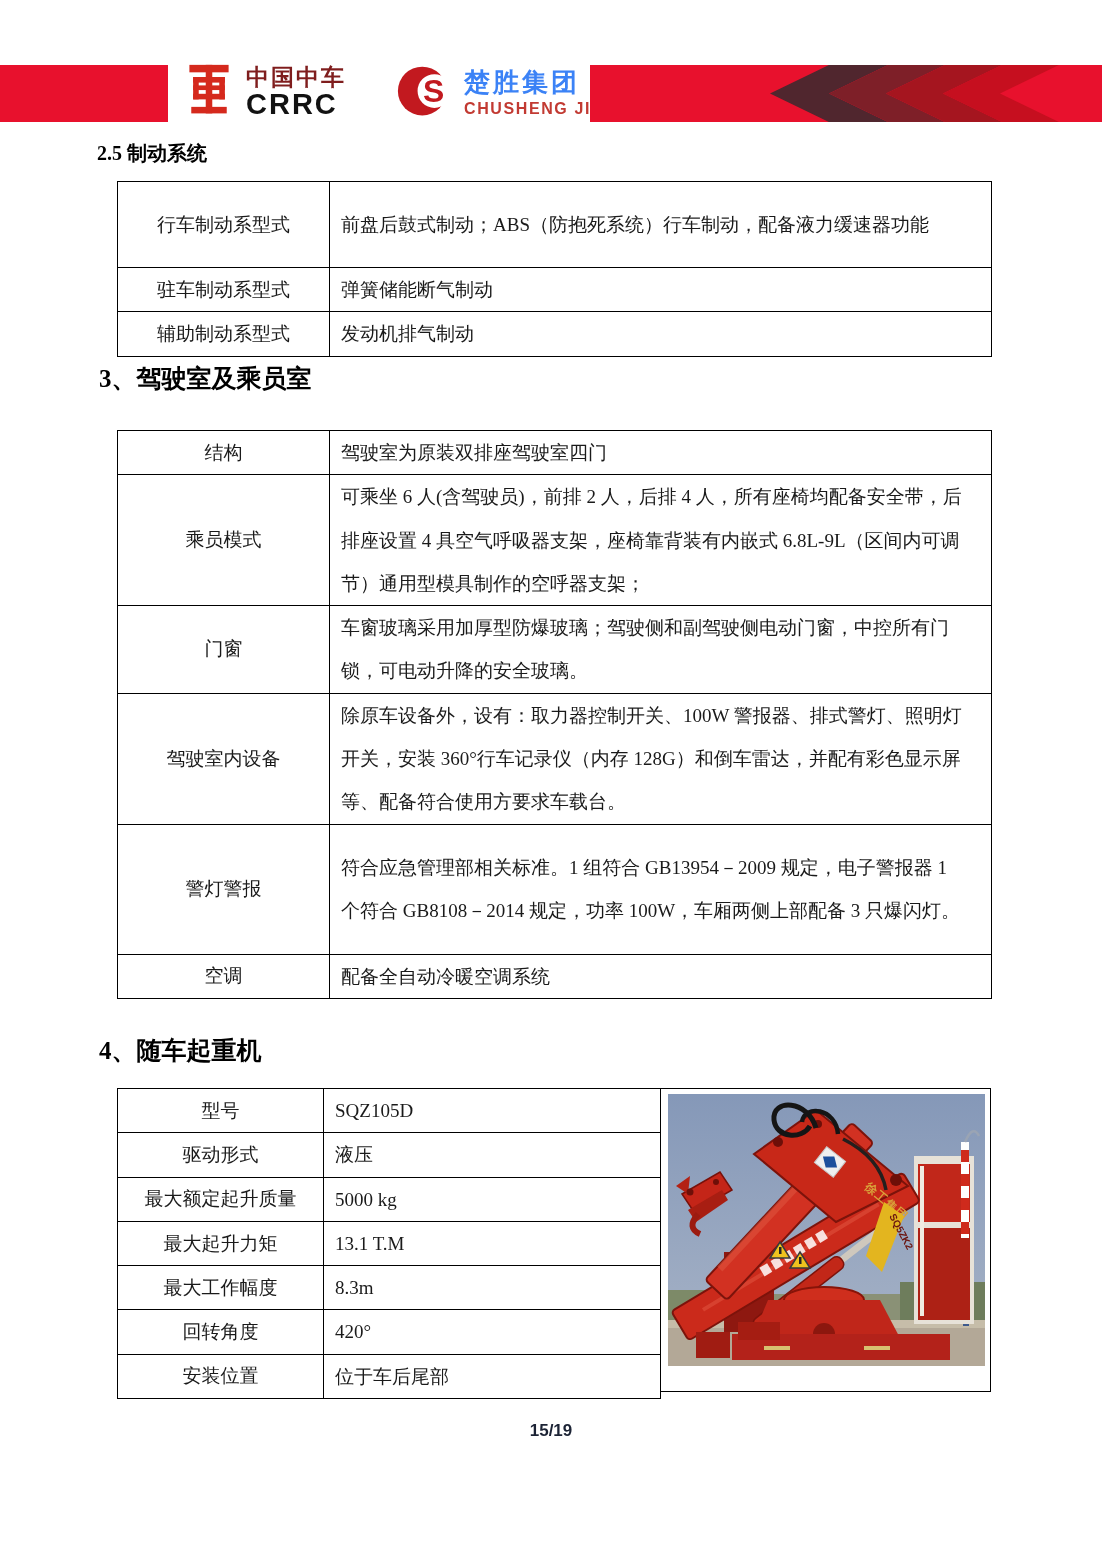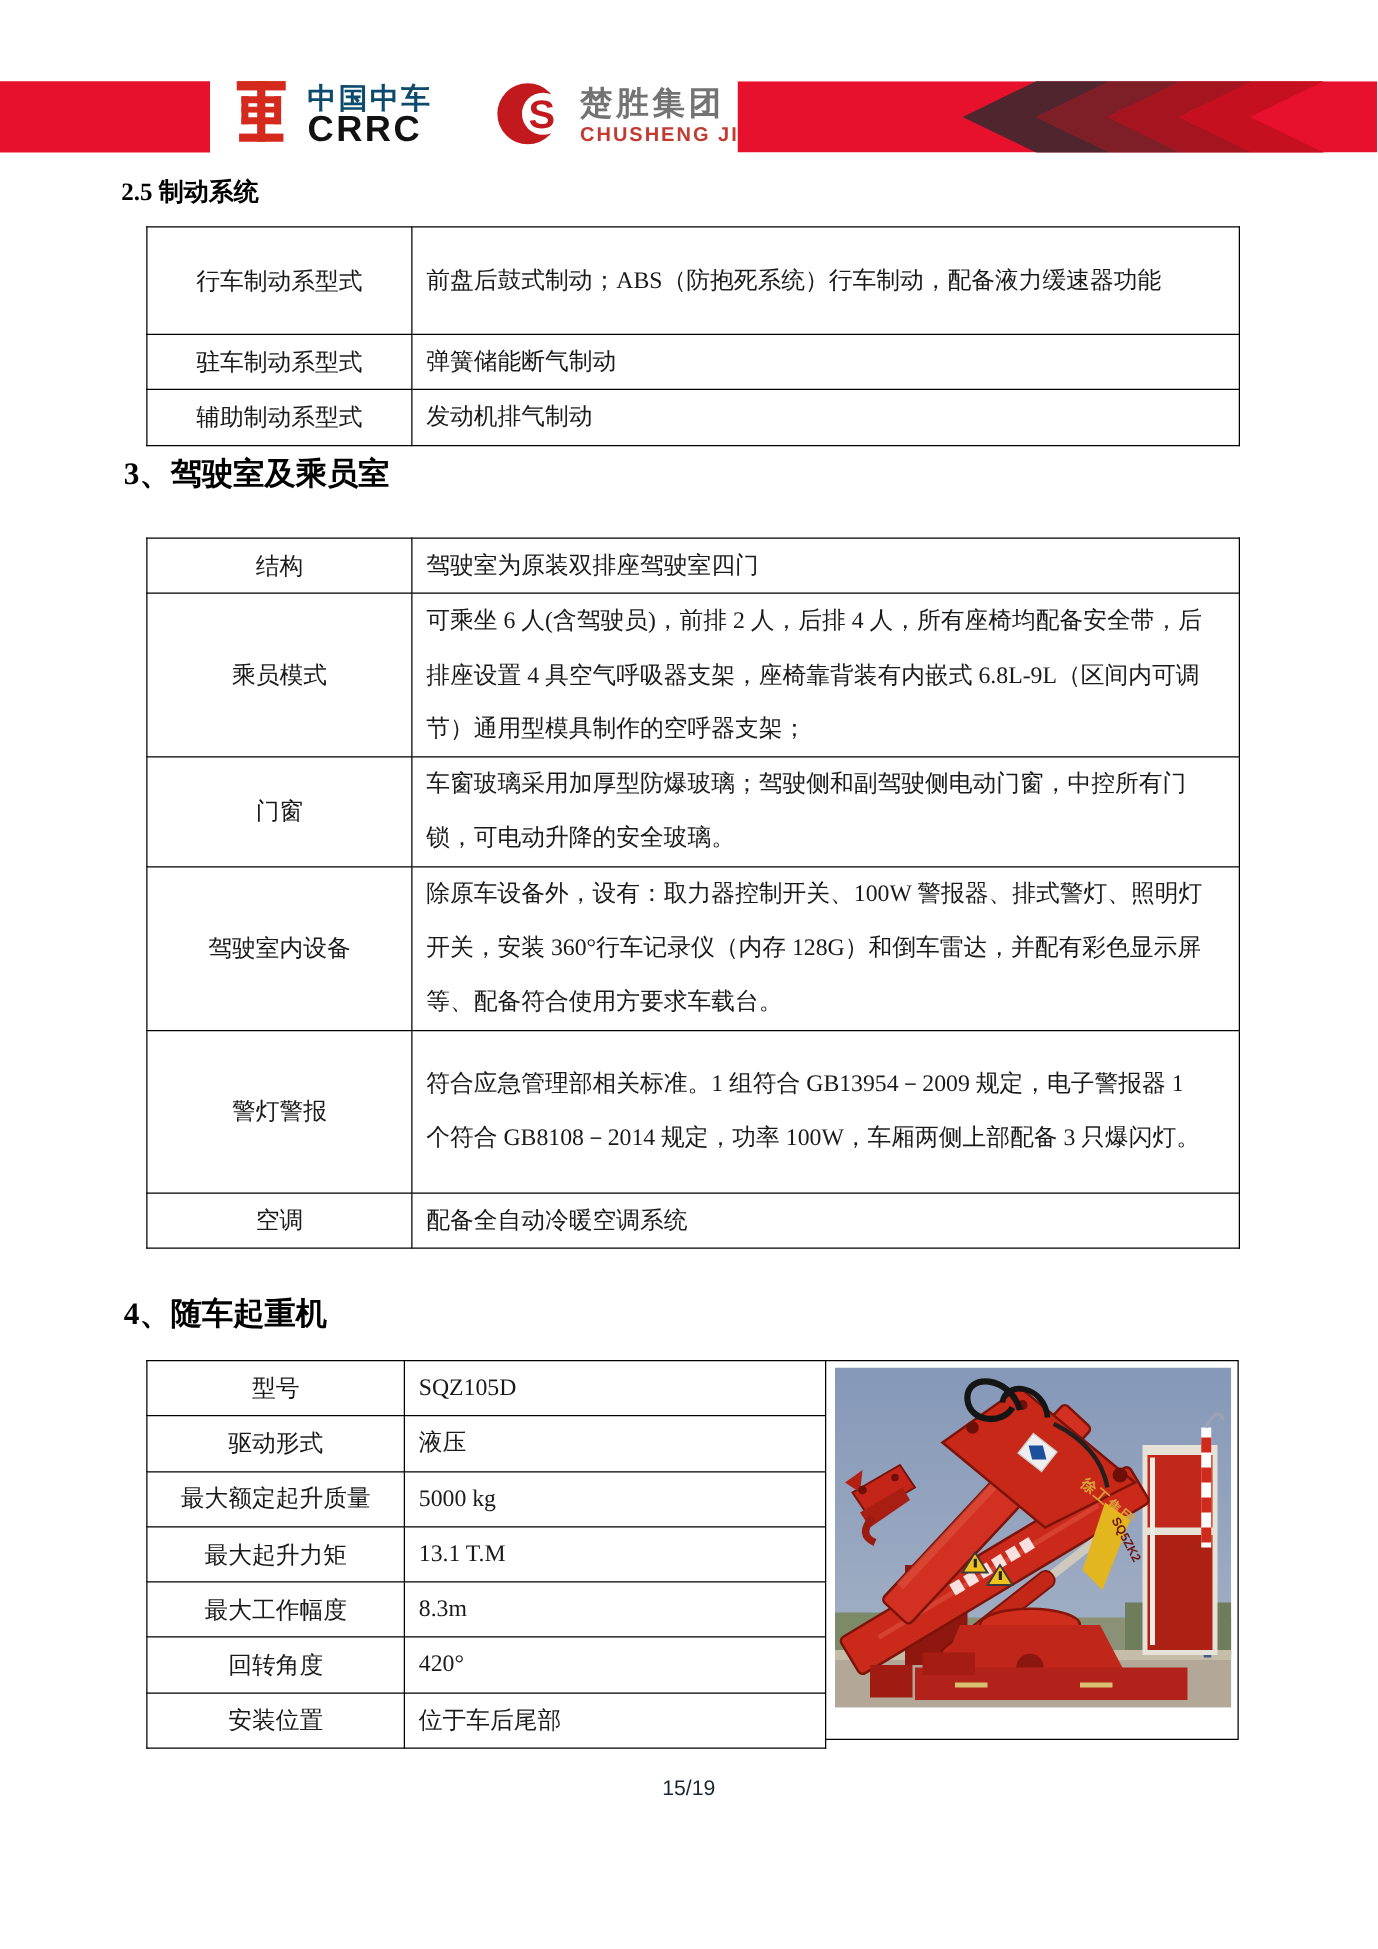--- a/index.html
+++ b/index.html
@@ -12,23 +12,23 @@
 
   
   .hdr-red-left { position:absolute; left:0; top:65px; width:168px; height:57px; background:#e8112d; }
   .hdr-banner   { position:absolute; left:590px; top:65px; width:512px; height:57px; }
   .hdr-banner svg { display:block; width:100%; height:100%; }
 
   .logo-group { position:absolute; top:61px; height:64px; display:flex; align-items:center; }
   .logo-crrc  { left:181px; gap:9px; }
   .logo-cs    { left:396px; gap:8px; }
   .logo-text  { display:flex; flex-direction:column; justify-content:center; }
-  .crrc-cn { font-family:Liberation Serif, serif; font-weight:700; font-size:23px; letter-spacing:2px; color:#0c4a6e; line-height:1.05; }
+  .crrc-cn { font-family:Liberation Mono, monospace; font-weight:700; font-size:23px; letter-spacing:2px; color:#7f1d1d; line-height:1.05; }
   .crrc-en { font-family:"Liberation Sans",sans-serif; font-weight:700; font-size:29px; letter-spacing:2px; color:#121212; line-height:1; margin-top:-1px; }
-  .cs-cn   { font-family:"Liberation Sans",sans-serif; font-weight:700; font-size:26px; letter-spacing:3px; color:#737373; line-height:1.1; }
+  .cs-cn   { font-family:"Liberation Sans",sans-serif; font-weight:700; font-size:26px; letter-spacing:3px; color:#3b82f6; line-height:1.1; }
   .cs-en   { font-family:"Liberation Sans",sans-serif; font-weight:700; font-size:16px; letter-spacing:1.6px; color:#c23a32; margin-top:3px; }
 
   
   .h-small { position:absolute; left:97px;  top:140px;  font-size:20px; font-weight:700; color:#000; }
   .h-big   { position:absolute; font-size:25px; font-weight:700; color:#000; }
   .h-sec3  { left:99px; top:362px; }
   .h-sec4  { left:99px; top:1034px; }
 
   
   table.spec { position:absolute; border-collapse:collapse; table-layout:fixed; background:#fff; }
@@ -39,21 +39,21 @@
   .t2 { left:117px; top:430px;  width:875px; }
   .t3 { left:117px; top:1088px; width:544px; height:304px; }
 
   
   .photo-box { position:absolute; left:660px; top:1088px; width:331px; height:304px;
                border:1.5px solid #000; background:#fff; }
   .photo-box svg { position:absolute; left:7px; top:5px; width:317px; height:272px; display:block; }
 
   
   .footer { position:absolute; left:0; top:1421px; width:1102px; text-align:center;
-            font-family:"Liberation Sans",sans-serif; font-weight:400; font-size:17px; color:#1c2335; }
+            font-family:"Liberation Sans",sans-serif; font-weight:700; font-size:17px; color:#1c2335; }
 </style>
 </head>
 <body>
 
 <div class="page">
 
   <div class="hdr-red-left"></div>
 
   <div class="logo-group logo-crrc">
     <span>

